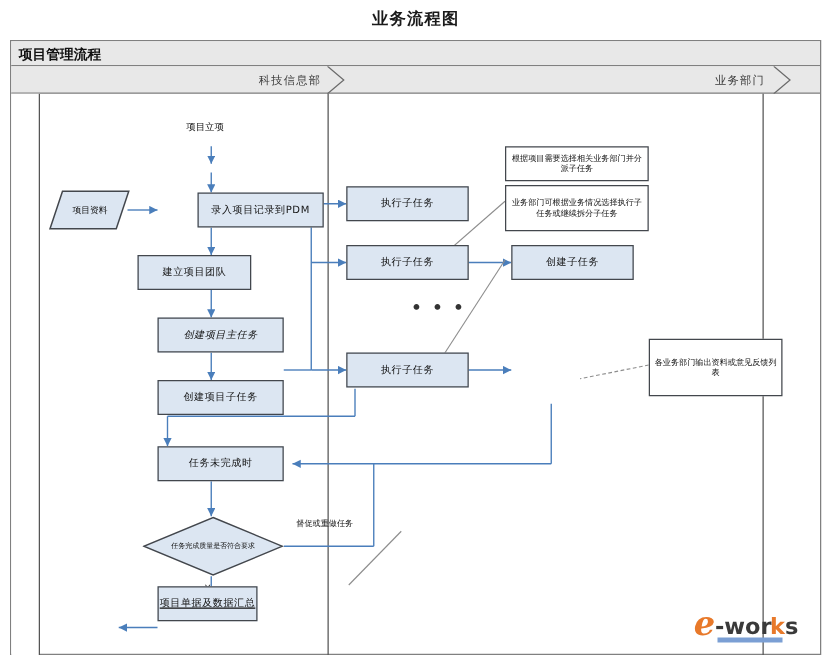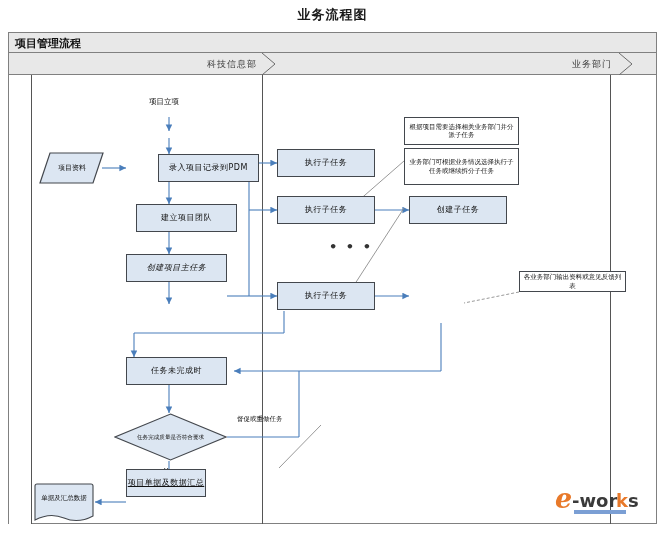--- a/index.html
+++ b/index.html
@@ -264,22 +264,23 @@
     <div class="flow-label" style="left:140px; top:22px;">项目立项</div>
 
     <div class="para" style="left:30px; top:76px; width:66px; height:34px;">
       <svg width="66" height="34" viewBox="0 0 66 34">
           <polygon points="11,2 64,2 54,32 1,32" fill="#dce6f2" stroke="#43474d" stroke-width="1.2"></polygon>
         </svg>
       <div class="para-label">项目资料</div>
     </div>
 
     <div class="proc" style="left:117px; top:79px; width:101px; height:28px;margin-left:32px;">录入项目记录到PDM</div>
-    <div class="proc" style="left:127px; top:129px; width:101px; height:28px;">建立项目团队</div>
+    <div class="proc" style="left:101px; top:129px; width:91px; height:28px;">建立项目团队</div>
     <div class="proc" style="left:117px; top:179px; width:101px; height:28px;font-style:italic;">创建项目主任务</div>
+    <div class="proc" style="left:117px; top:229px; width:101px; height:28px;">创建项目子任务</div>
 
     <div class="proc" style="left:268px; top:74px; width:98px; height:28px;">执行子任务</div>
     <div class="proc" style="left:268px; top:121px; width:98px; height:28px;">执行子任务</div>
     <div class="proc" style="left:268px; top:207px; width:98px; height:28px;">执行子任务</div>
 
     <div class="proc" style="left:400px; top:121px; width:98px; height:28px;">创建子任务</div>
 
     <div class="ellipsis" style="left:320px; top:164px;">• • •</div>
 
 
@@ -288,32 +289,26 @@
     <div class="diamond" style="left:105px; top:338px; width:113px; height:48px;">
       <svg width="113" height="48" viewBox="0 0 113 48">
           <polygon points="56.5,1 112,24 56.5,47 1,24" fill="#dce6f2" stroke="#43474d" stroke-width="1.1"></polygon>
         </svg>
       <div class="diamond-label">任务完成质量是否符合要求</div>
     </div>
     <div class="edge-label" style="left:155px; top:392px;">Y</div>
 
     <div class="proc" style="left:117px; top:394px; width:80px; height:28px;text-decoration:underline;">项目单据及数据汇总</div>
 
-    <div class="doc" style="left:24px; top:408px; width:62px; height:42px;">
-      <svg width="62" height="42" viewBox="0 0 62 42">
-        <path d="M2,3 Q2,1 4,1 L58,1 Q60,1 60,3 L60,33 Q45,41 31,35 Q17,29 2,37 Z" fill="#dce6f2" stroke="#43474d" stroke-width="1.1"></path>
-      </svg>
-      <div class="doc-label" style="align-items:flex-start; padding-top:12px; font-size:6.5px;">单据及汇总数据</div>
-    </div>
 
     <div class="edge-label" style="left:228px; top:340px; font-size:6.5px;">督促或重做任务</div>
 
     <div class="note" style="left:395px; top:42px; width:115px; height:28px;">根据项目需要选择相关业务部门并分派子任务</div>
     <div class="note" style="left:395px; top:73px; width:115px; height:37px;">业务部门可根据业务情况选择执行子任务或继续拆分子任务</div>
-    <div class="note" style="left:510px; top:196px; width:107px; height:21px;">各业务部门输出资料或意见反馈列表</div>
+    <div class="note" style="left:510px; top:196px; width:107px; height:46px;">各业务部门输出资料或意见反馈列表</div>
 
   </div>
 
   <div class="logo">
     <svg width="92" height="34" viewBox="0 0 92 34">
       <text x="1" y="25" font-family="DejaVu Serif, serif" font-size="27" font-style="italic" font-weight="bold" fill="#e8792a">e</text>
       <text x="18" y="24" font-family="DejaVu Sans, sans-serif" font-size="18" font-weight="bold" fill="#3a3a3a">-wor</text>
       <text x="62" y="24" font-family="DejaVu Sans, sans-serif" font-size="18" font-weight="bold" fill="#e8792a">k</text>
       <text x="74" y="24" font-family="DejaVu Sans, sans-serif" font-size="18" font-weight="bold" fill="#3a3a3a">s</text>
       <rect x="20" y="27" width="52" height="4" fill="#7b9fd4"></rect>

